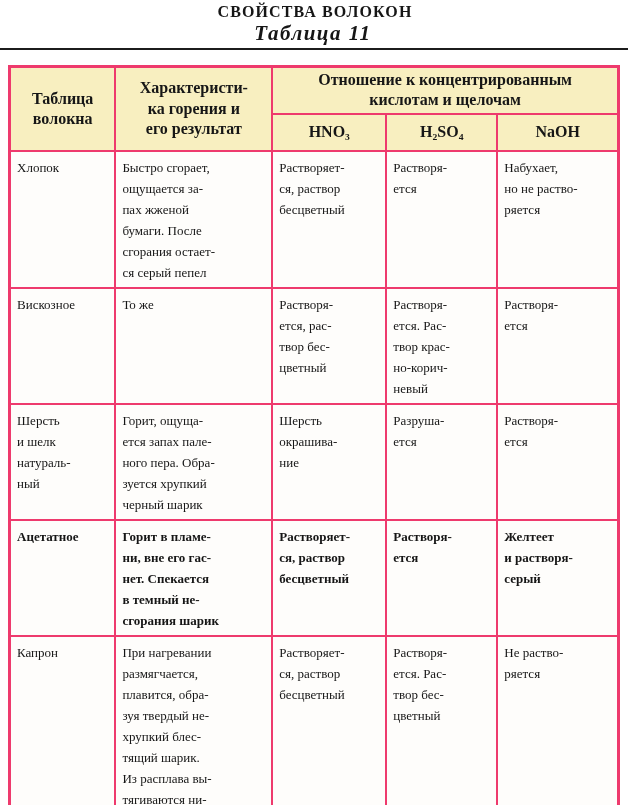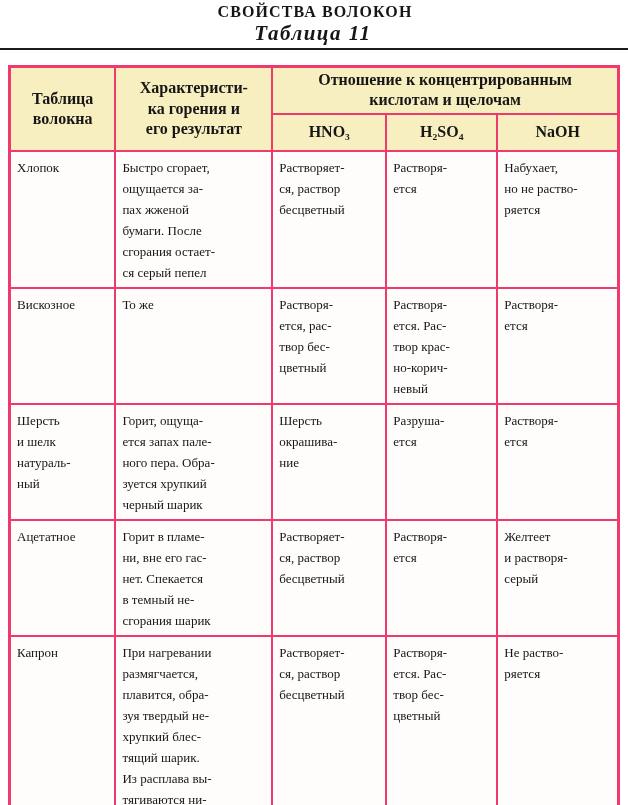--- a/index.html
+++ b/index.html
@@ -62,21 +62,21 @@
     font-size: 13px;
     vertical-align: top;
     line-height: 21px;
     padding: 5px 3px 4px 6px;
   }
   tr.h-group { height: 41px; }
   tr.h-sub   { height: 37px; }
   tr.r1 { height: 133px; }
   tr.r2 { height: 108px; font-family: Liberation Serif, serif; }
   tr.r3 { height: 105px; }
-  tr.r4 { height: 106px; }
+  tr.r4 { height: 106px; font-weight: bold; }
   tr.r5 { height: 215px; }
   col.c-name { width: 104px; }
   col.c-burn { width: 154px; }
   col.c-hno3 { width: 112px; }
   col.c-h2so4 { width: 109px; }
   col.c-naoh { width: 119px; }
 </style>
 </head>
 <body>
 

